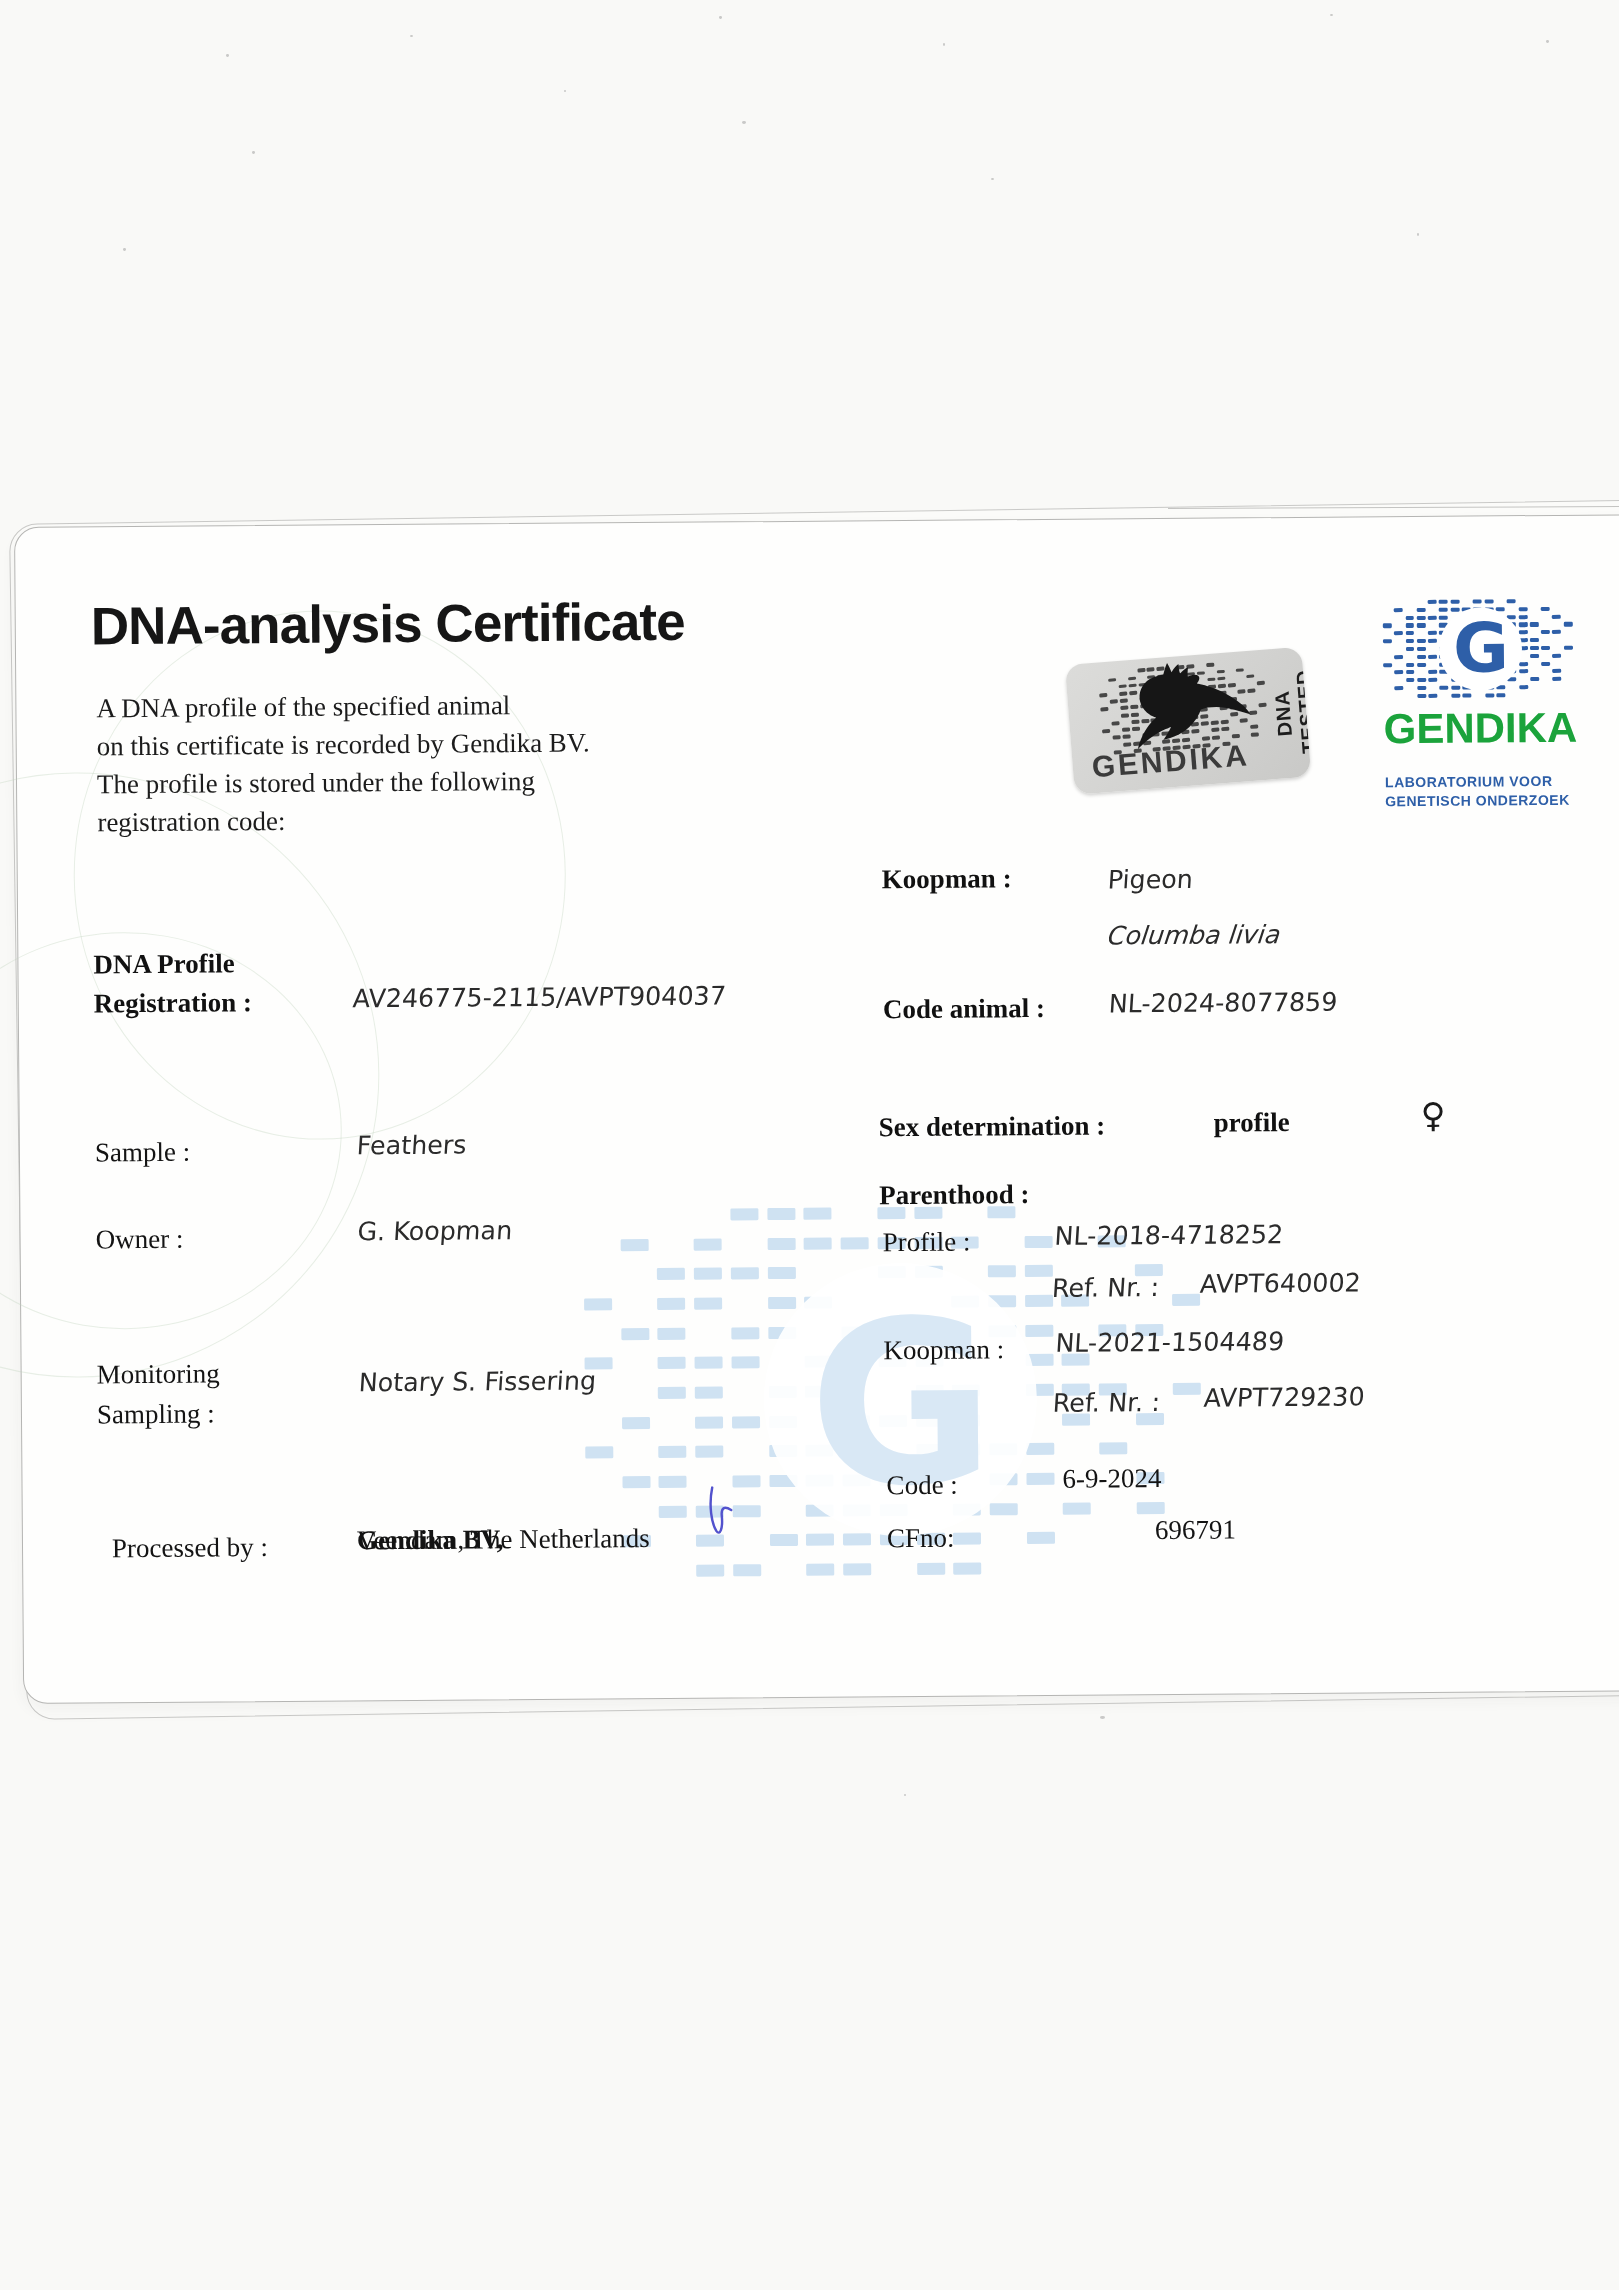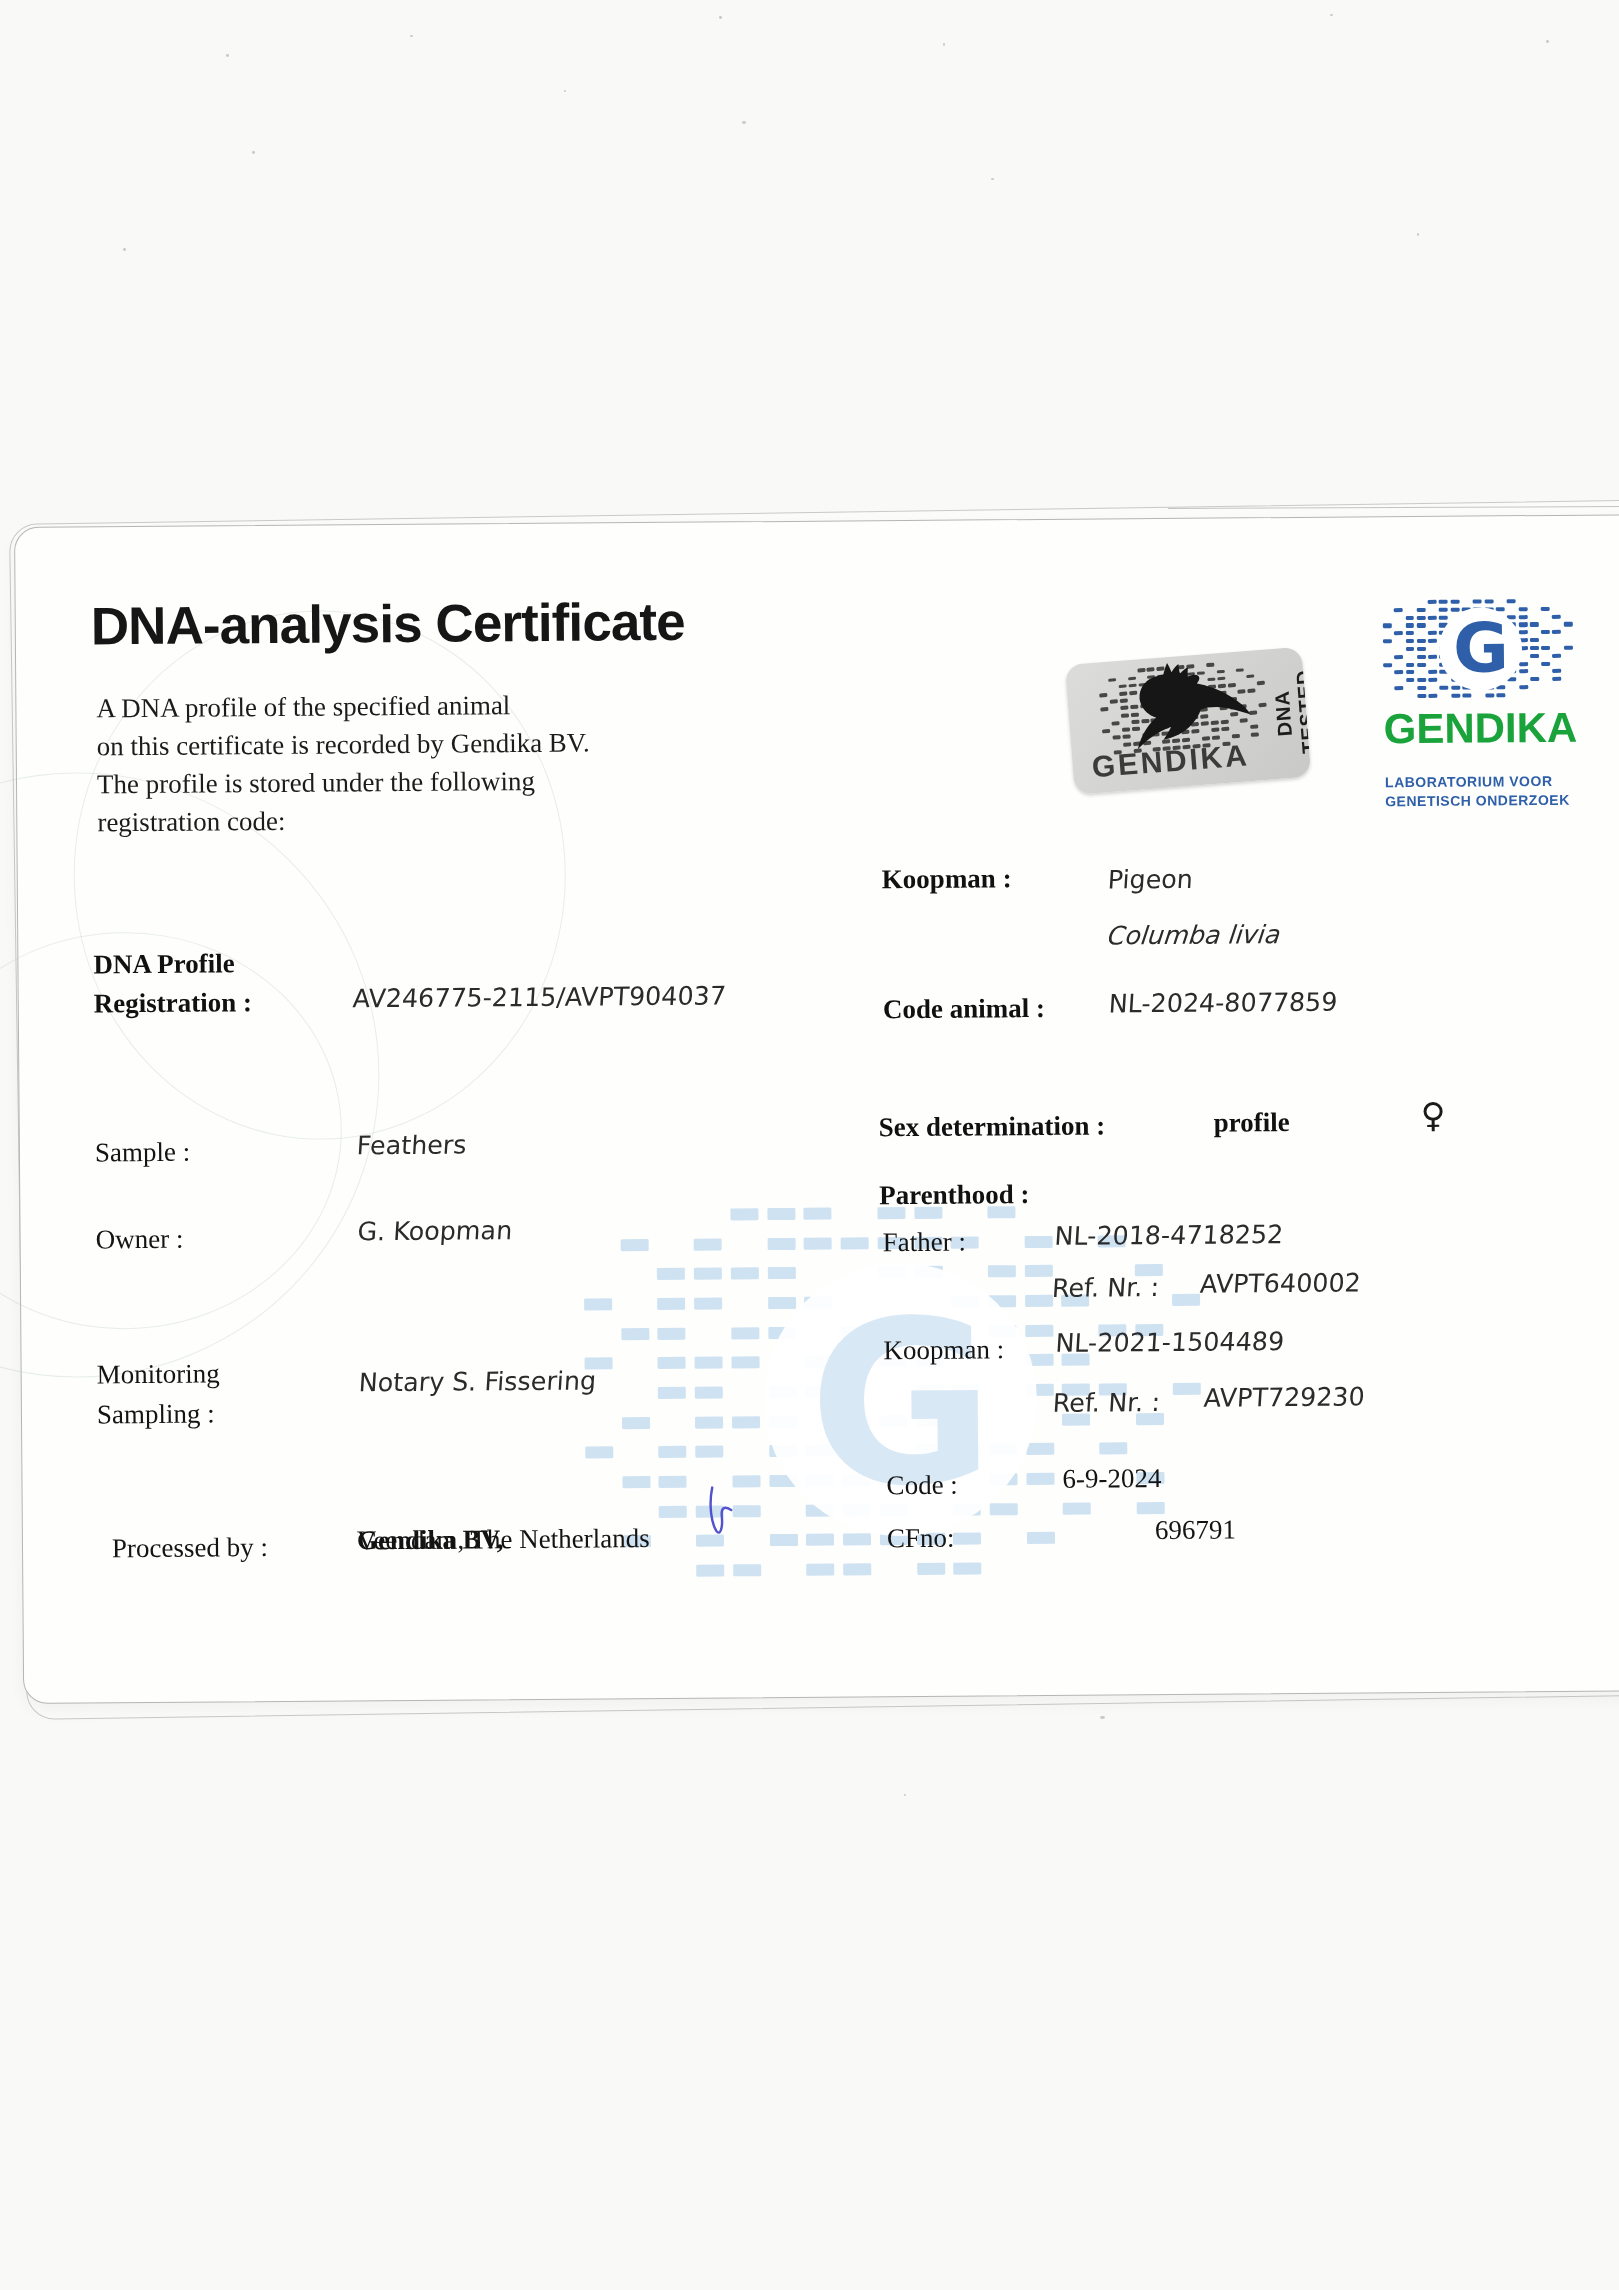--- a/index.html
+++ b/index.html
@@ -552,21 +552,21 @@
 
   <div class="lblb z2" style="left:864px;top:473px;">Code animal :</div>
   <div class="hand z2" style="left:1090px;top:469px;">NL-2024-8077859</div>
 
   <div class="lblb z2" style="left:859px;top:591px;">Sex determination :</div>
   <div class="lblb z2" style="left:1194px;top:589px;">profile</div>
   <div class="venus z2" style="left:1401px;top:578px;">♀</div>
 
   <div class="lblb z2" style="left:859px;top:659px;">Parenthood :</div>
 
-  <div class="lbl z2" style="left:862px;top:706px;">Father :</div>
+  <div class="lbl z2" style="left:862px;top:706px;">Profile :</div>
   <div class="hand z2" style="left:1034px;top:701px;">NL-2018-4718252</div>
   <div class="hand z2" style="left:1031px;top:753px;">Ref. Nr.  :</div>
   <div class="hand z2" style="left:1179px;top:750px;">AVPT640002</div>
 
   <div class="lbl z2" style="left:862px;top:814px;">Koopman :</div>
   <div class="hand z2" style="left:1034px;top:808px;">NL-2021-1504489</div>
   <div class="hand z2" style="left:1031px;top:868px;">Ref. Nr.  :</div>
   <div class="hand z2" style="left:1182px;top:864px;">AVPT729230</div>
 
   <div class="lbl z2" style="left:864px;top:949px;">Code :</div>

